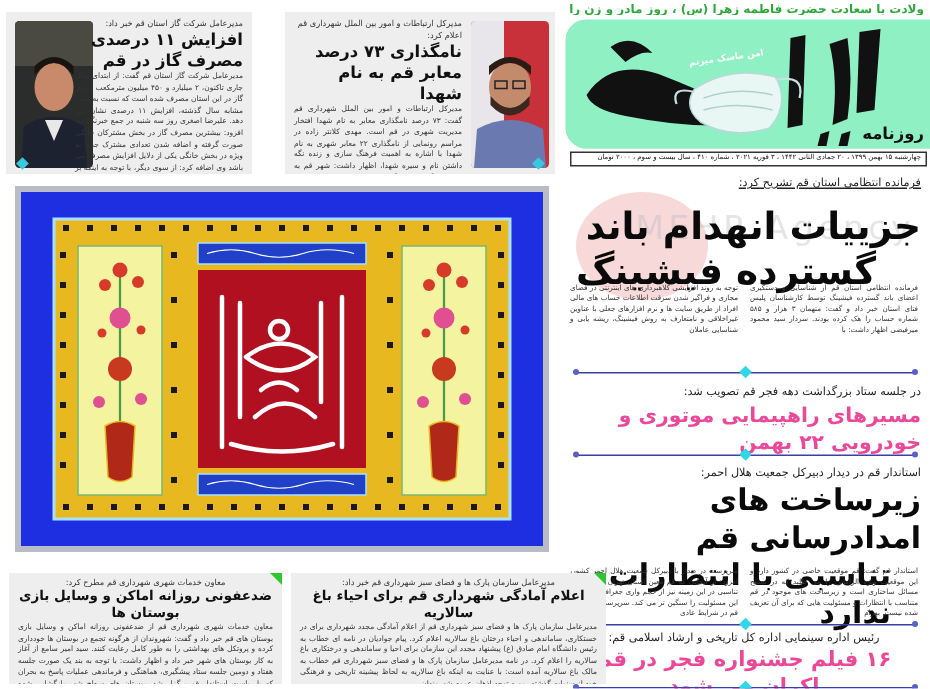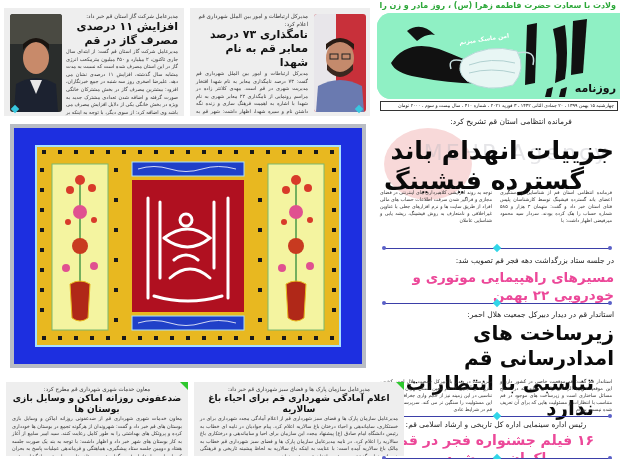--- a/index.html
+++ b/index.html
@@ -42,21 +42,21 @@
 
     .watermark { position: absolute; top: 140px; right: 10px; font-size: 22px; font-weight: normal; color: rgba(180,180,190,0.35); letter-spacing: 3px; direction: ltr; }
     .wm-logo { position: absolute; top: 128px; left: 384px; width: 88px; height: 72px; border-radius: 50%; background: rgba(230,120,120,0.28); }
 
     
     .bot-story { position: absolute; top: 382px; height: 74px; background: #eeeeee; overflow: hidden; padding: 3px 6px; text-align: right; }
   </style>
 </head>
 <body>
 
-<div class="top-story" style="left:4px; width:180px;">
+<div class="top-story" style="left:4px; width:164px;">
   <div class="photo" style="left:6px;">
     <svg width="52" height="98" viewBox="0 0 52 98">
       <rect width="52" height="98" fill="#2a2d2c"></rect>
       <rect x="0" y="0" width="52" height="30" fill="#4a4a42"></rect>
       <path d="M4 98 L6 70 Q26 58 46 70 L48 98 Z" fill="#1c2230"></path>
       <path d="M20 66 L26 80 L32 66 Z" fill="#e8e8e8"></path>
       <ellipse cx="26" cy="44" rx="13" ry="16" fill="#c88a6a"></ellipse>
       <path d="M13 36 Q26 20 39 36 L39 30 Q26 18 13 30 Z" fill="#1a1410"></path>
     </svg>
   </div>
@@ -238,21 +238,21 @@
         <path d="M160 132 Q172 122 184 132"></path>
       </g>
     </svg>
   </div>
 </div>
 
 <div class="wm-logo"></div>
 <div class="watermark">MEHR Agency</div>
 
 <div class="right-col" style="top:117px;">
-  <div class="sub-kicker" style="text-align:center; padding-left:30px;">فرمانده انتظامی استان قم تشریح کرد:</div>
+  <div class="sub-kicker" style="text-align:right; padding-left:30px;text-decoration:underline;">فرمانده انتظامی استان قم تشریح کرد:</div>
   <div class="huge" style="margin-top:10px;">جزییات انهدام باند</div>
   <div class="huge" style="padding-right:30px;">گسترده فیشینگ</div>
 </div>
 <div class="col2" style="top:189px; right:8px; width:232px;">
   <p>فرمانده انتظامی استان قم از شناسایی و دستگیری اعضای باند گسترده فیشینگ توسط کارشناسان پلیس فتای استان خبر داد و گفت: متهمان ۳ هزار و ۵۸۵ شماره حساب را هک کرده بودند. سردار سید محمود میرفیضی اظهار داشت: با</p>
   <p>توجه به روند افزایشی کلاهبرداری های اینترنتی در فضای مجازی و فراگیر شدن سرقت اطلاعات حساب های مالی افراد از طریق سایت ها و نرم افزارهای جعلی با عناوین غیراخلاقی و نامتعارف به روش فیشینگ، ریشه یابی و شناسایی عاملان</p>
 </div>
 
 <div class="divider" style="top:245px;">
   <div class="line"></div>

